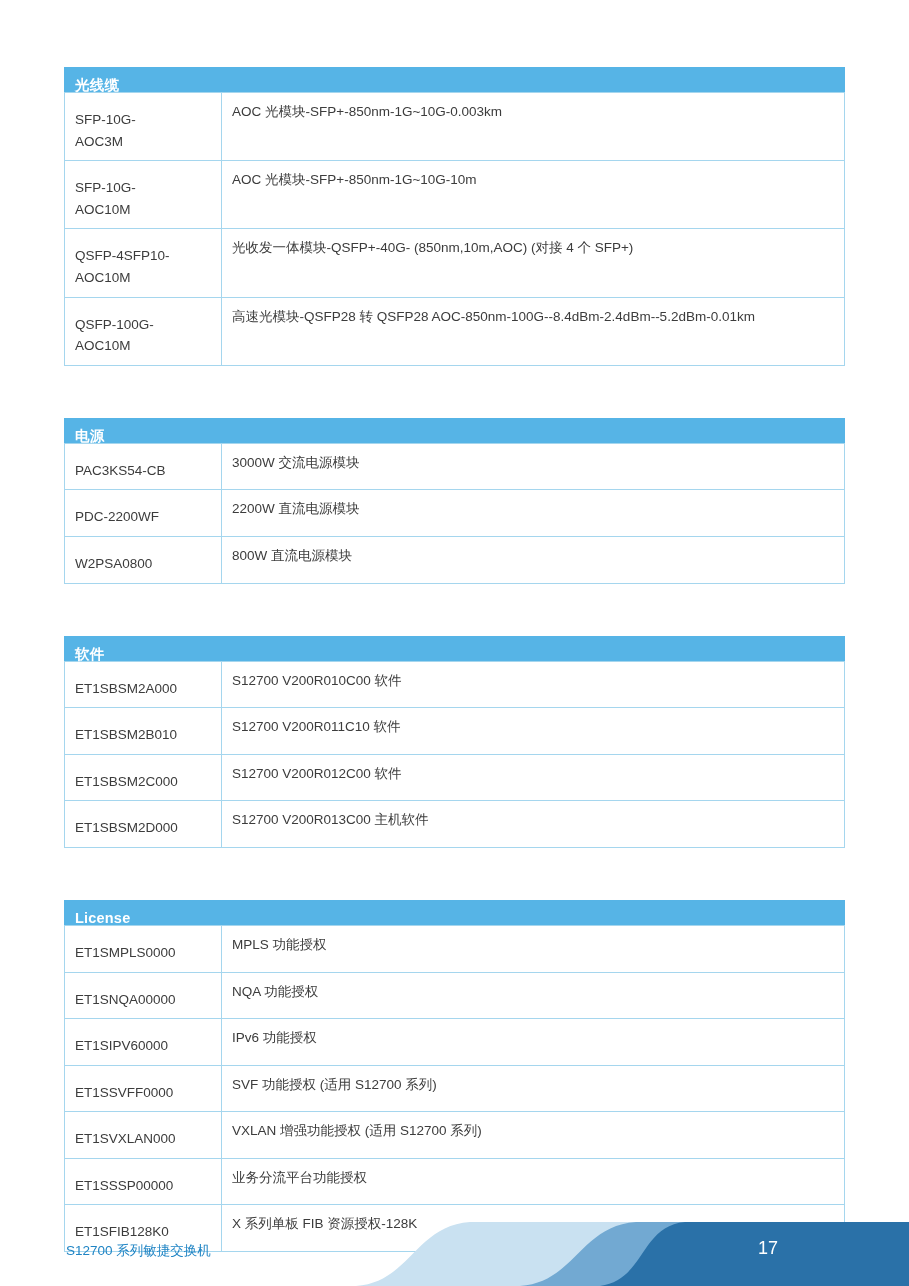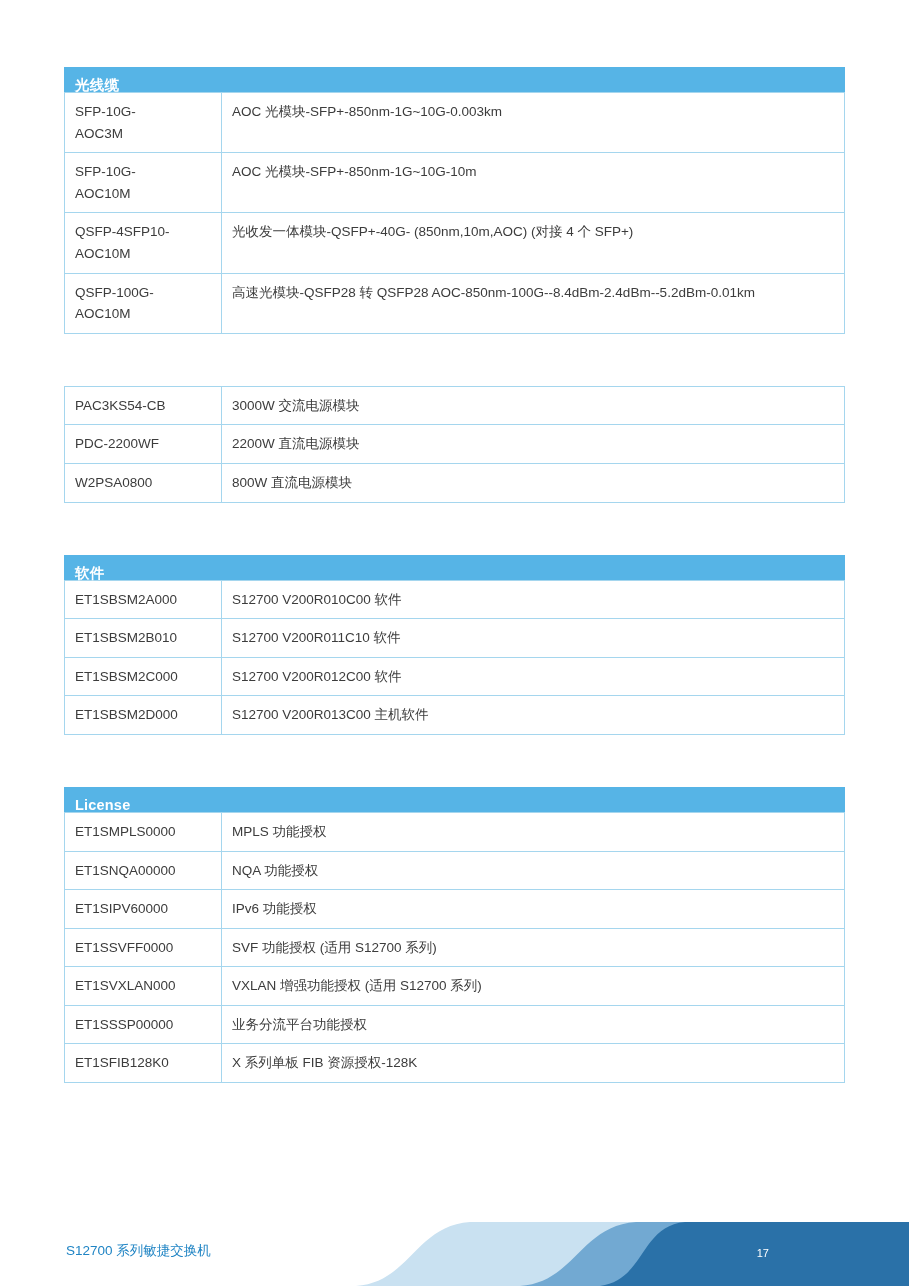--- a/index.html
+++ b/index.html
@@ -49,21 +49,21 @@
   }
   .t-row:first-child{ border-top:1px solid var(--border-blue); }
   .cell{
     font-size:13.5px;
     line-height:1.6;
     color:var(--text-dark);
   }
   .cell.code{
     flex:0 0 157px;
     width:157px;
-    padding:8px 42px 8px 10px;
+    padding:16px 42px 8px 10px;
     border-right:1px solid var(--border-blue);
     overflow-wrap:break-word;
   }
   .cell.desc{
     flex:1 1 auto;
     padding:8px 12px 8px 10px;
   }
   .footer{
     position:absolute;
     left:0; bottom:0;
@@ -78,22 +78,22 @@
   .wave-mid{ fill:var(--wave-mid); }
   .wave-dark{ fill:var(--wave-dark); }
   .doc-title{
     position:absolute;
     left:66px; bottom:26px;
     font-size:13.5px;
     color:var(--footer-link-blue);
   }
   .page-num{
     position:absolute;
-    right:71px; bottom:27px;
-    font-size:11px;
+    right:62px; bottom:27px;
+    font-size:18px;
     color:var(--page-num-white);
   }
 </style>
 </head>
 <body>
 
 <main class="content">
 
   <section class="tbl">
     <header class="tbl-head">光线缆</header>
@@ -111,20 +111,21 @@
           <div class="cell desc">光收发一体模块-QSFP+-40G- (850nm,10m,AOC)  (对接 4 个 SFP+)</div>
         </div>
         <div class="t-row">
           <div class="cell code">QSFP-100G-AOC10M</div>
           <div class="cell desc">高速光模块-QSFP28 转 QSFP28 AOC-850nm-100G--8.4dBm-2.4dBm--5.2dBm-0.01km</div>
         </div>
       </div>
   </section>
 
   <section class="tbl">
+    <header class="tbl-head">电源</header>
     <div class="tbl-body">
         <div class="t-row">
           <div class="cell code">PAC3KS54-CB</div>
           <div class="cell desc">3000W  交流电源模块</div>
         </div>
         <div class="t-row">
           <div class="cell code">PDC-2200WF</div>
           <div class="cell desc">2200W 直流电源模块</div>
         </div>
         <div class="t-row">

